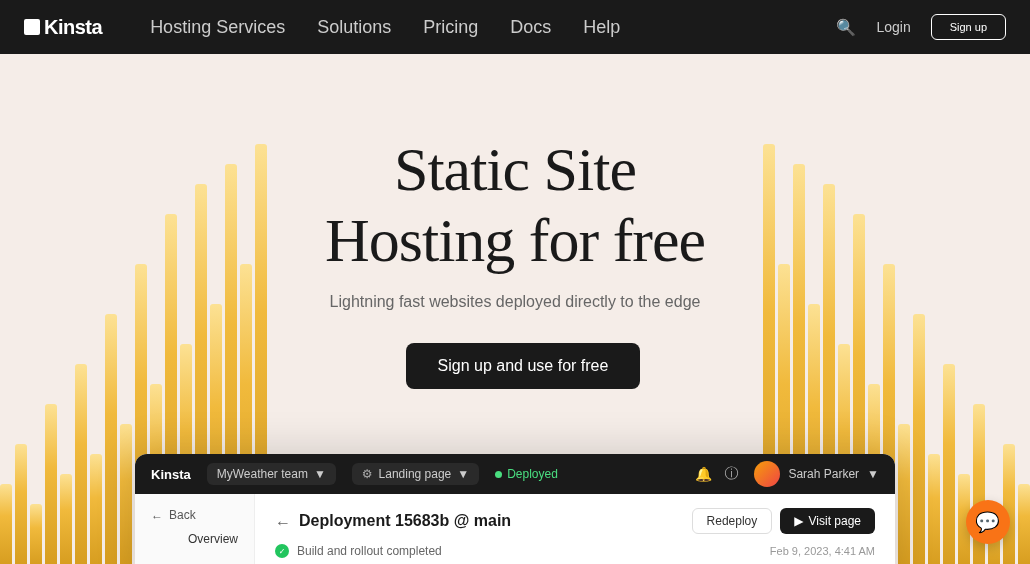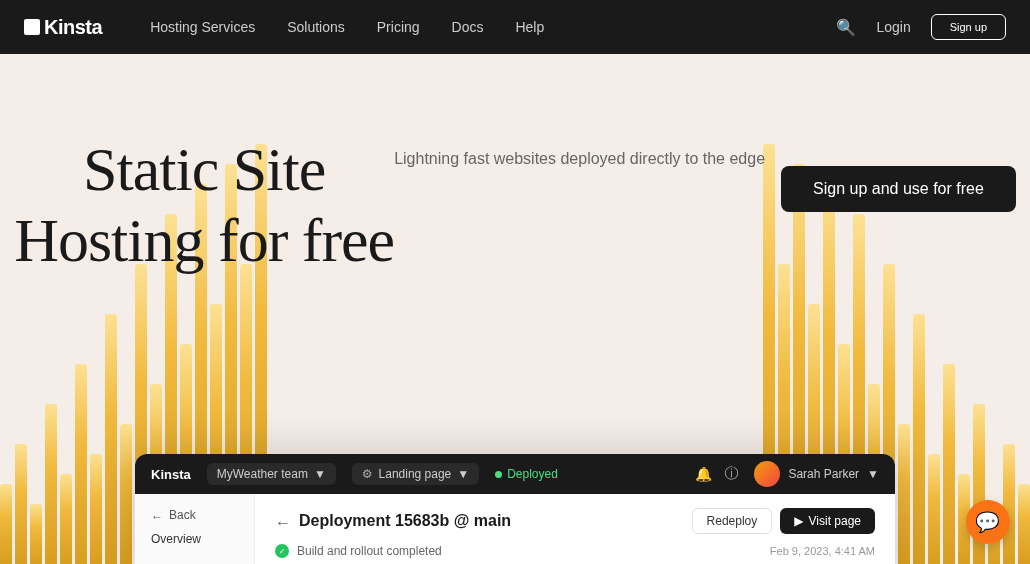--- a/index.html
+++ b/index.html
@@ -35,21 +35,21 @@
       border-radius: 2px;
     }
     .nav-links {
       display: flex;
       align-items: center;
       gap: 32px;
       flex: 1;
     }
     .nav-link {
       color: #ccc;
-      font-size: 14px;
+      font-size: 18px;
       text-decoration: none;
       cursor: pointer;
     }
     .nav-right {
       display: flex;
       align-items: center;
       gap: 20px;
     }
     .nav-search-icon {
       color: #ccc;
@@ -109,22 +109,22 @@
       background: linear-gradient(to top, #f0b429, #fcd97a, #fde8a0);
       border-radius: 3px 3px 0 0;
       opacity: 0.9;
     }
 
     
     .hero-content {
       position: relative;
       z-index: 2;
       display: flex;
-      flex-direction: row;
-      align-items: flex-start;
+      flex-direction: column;
+      align-items: center;
       margin-top: 80px;
     }
     .hero-title {
       font-size: 62px;
       font-weight: 400;
       color: #1a1a1a;
       text-align: center;
       line-height: 1.15;
       font-family: Georgia, 'Times New Roman', serif;
       letter-spacing: -1px;
@@ -250,20 +250,21 @@
       gap: 6px;
       color: #555;
       font-size: 12px;
       margin-bottom: 10px;
       cursor: pointer;
     }
     .db-overview {
       color: #333;
       font-size: 12px;
       font-weight: 500;
+      text-align: right;
     }
     .db-main {
       flex: 1;
       padding: 14px 20px;
     }
     .db-deploy-header {
       display: flex;
       align-items: center;
       justify-content: space-between;
       margin-bottom: 10px;

